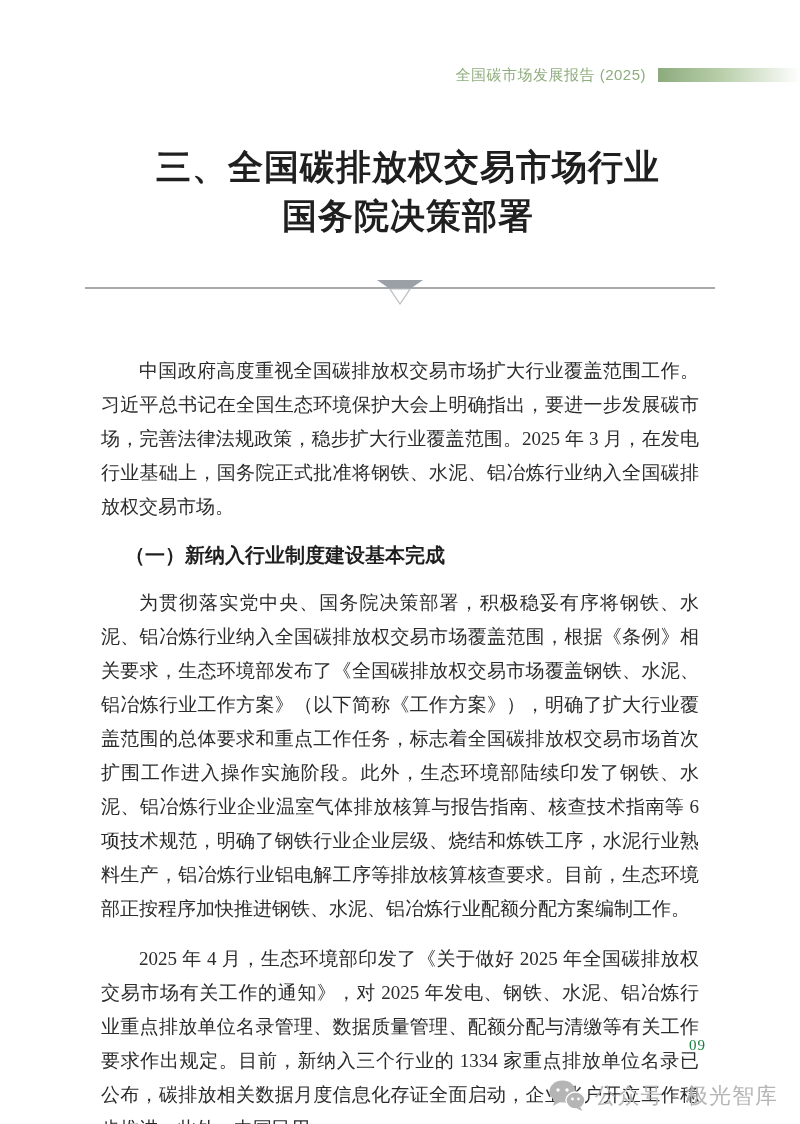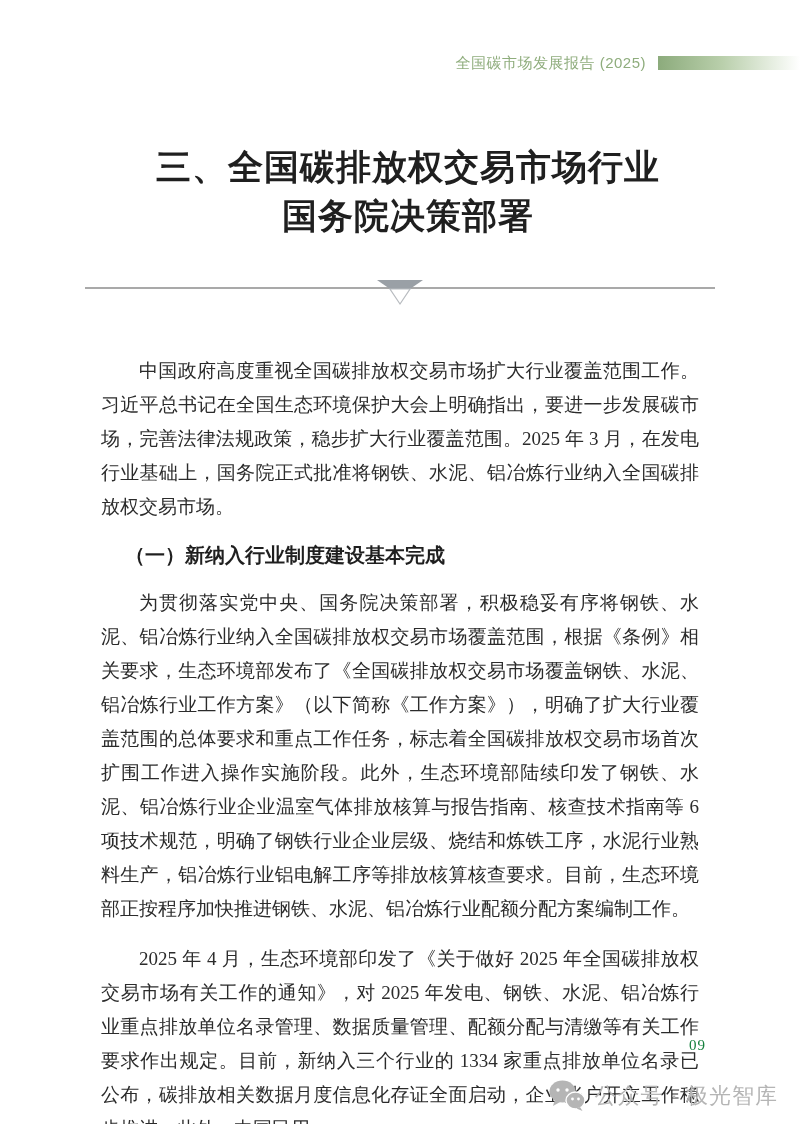--- a/index.html
+++ b/index.html
@@ -9,21 +9,21 @@
     height: 1124px;
     margin: 0 auto;
     background: #ffffff;
     overflow: hidden;
     font-family: "Liberation Serif", "DejaVu Serif", serif;
   }
 
   
   .page-header {
     position: absolute;
-    top: 50px;
+    top: 62px;
     left: 0;
     right: 0;
     height: 26px;
     display: flex;
     align-items: center;
     justify-content: flex-end;
   }
   .header-title {
     color: #8fad7d;
     font-size: 15px;

